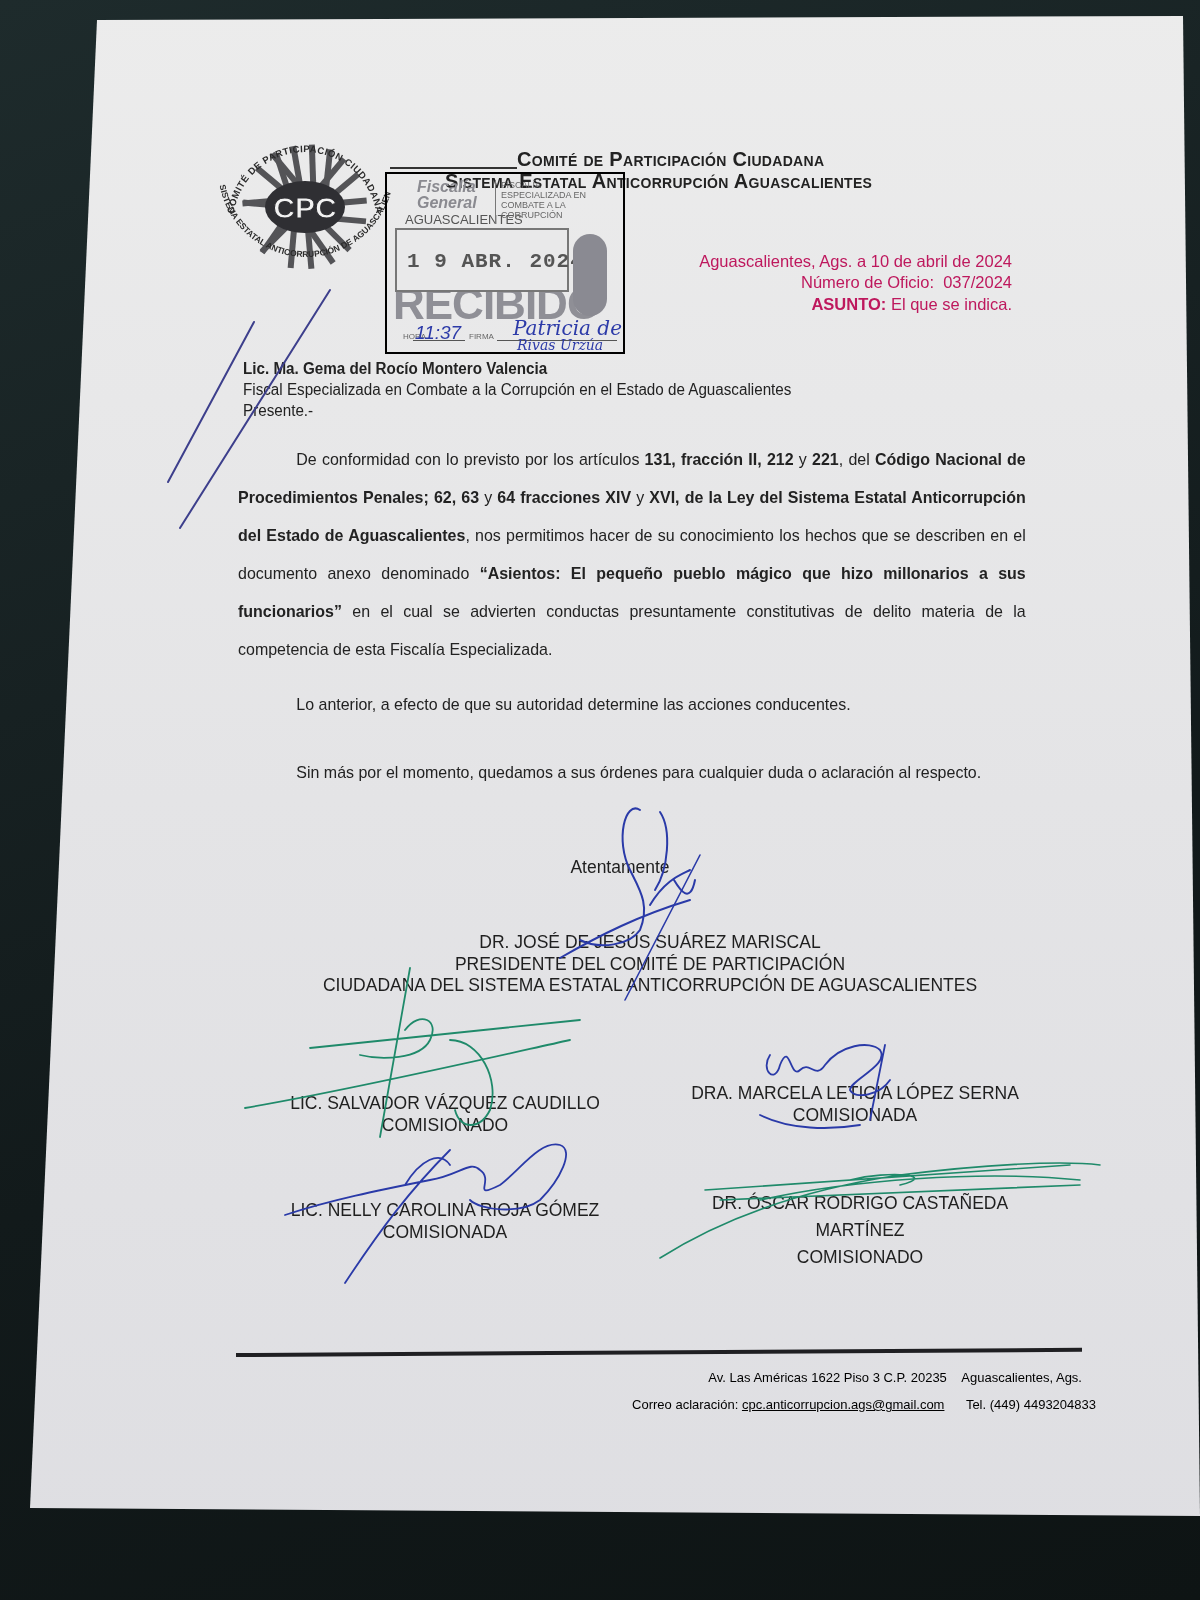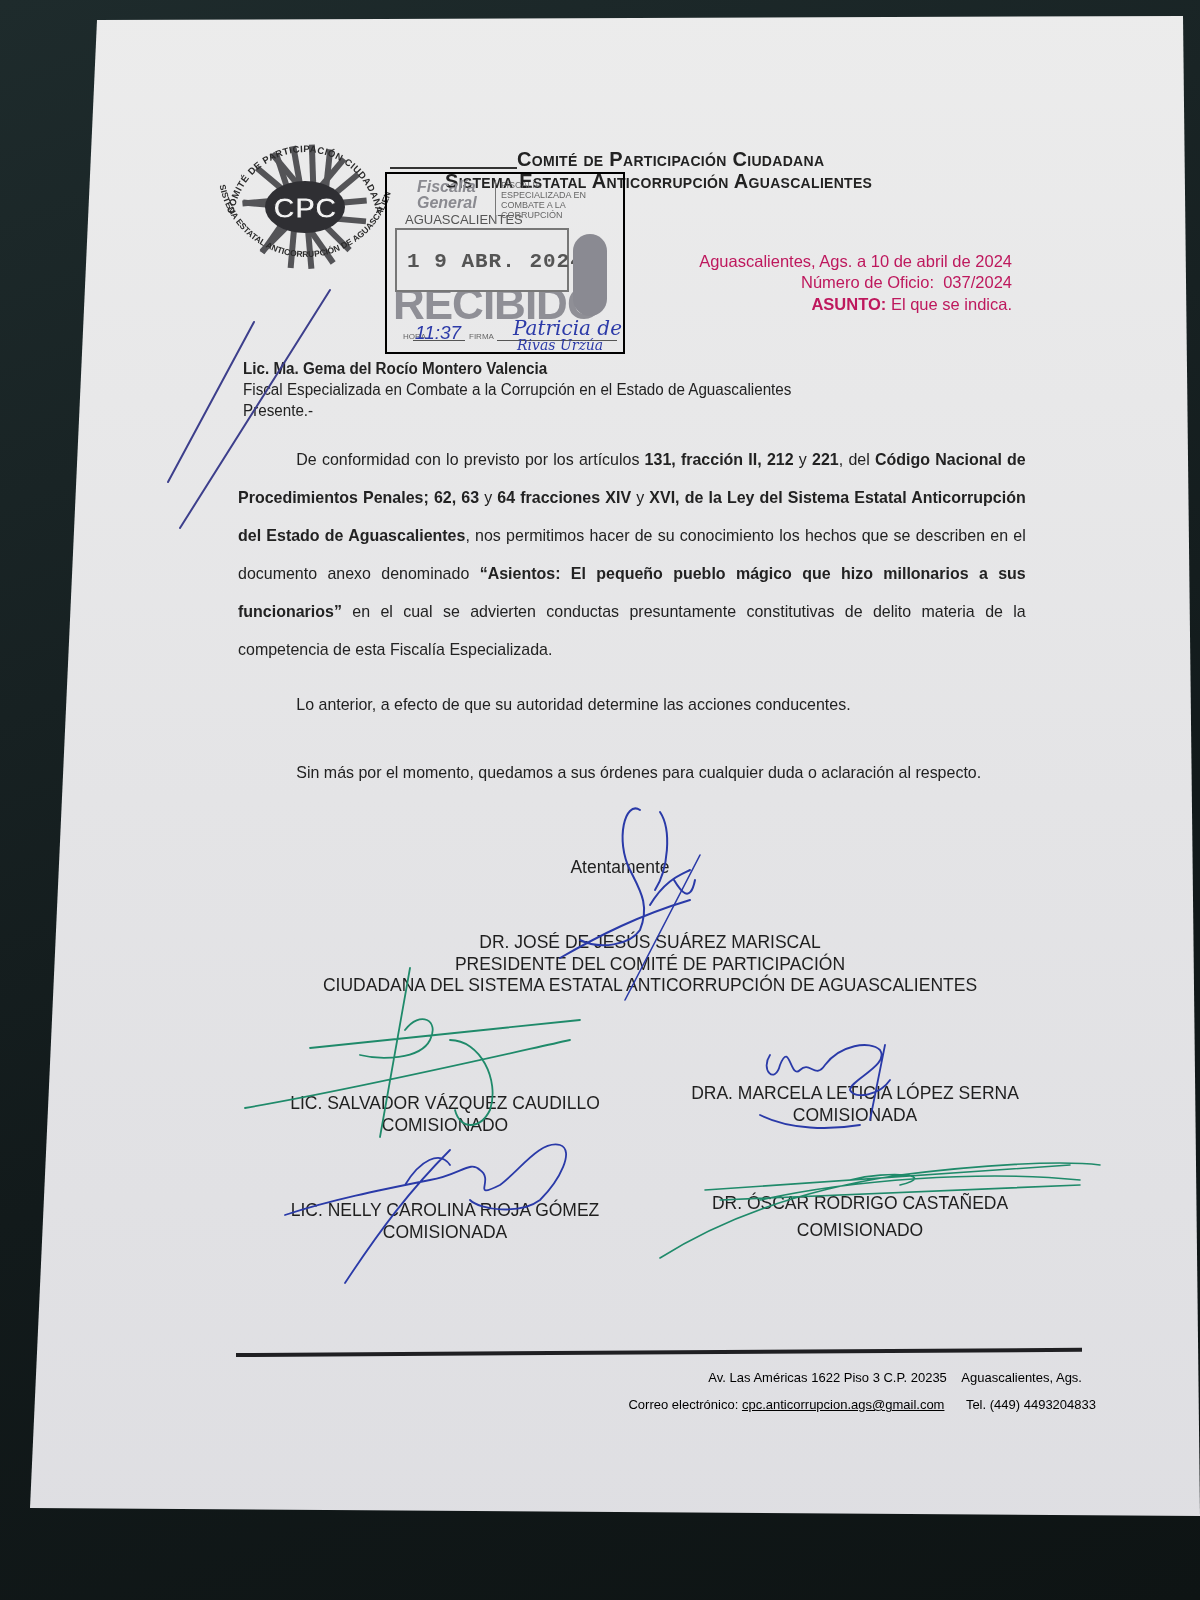--- a/index.html
+++ b/index.html
@@ -149,20 +149,21 @@
 <div class="abs sig-name" style="left:670px;top:1083px;width:370px;">
   <div>DRA. MARCELA LETICIA LÓPEZ SERNA</div>
   <div>COMISIONADA</div>
 </div>
 <div class="abs sig-name" style="left:240px;top:1200px;width:410px;">
   <div>LIC. NELLY CAROLINA RIOJA GÓMEZ</div>
   <div>COMISIONADA</div>
 </div>
 <div class="abs sig-name" style="left:680px;top:1190px;width:360px;line-height:27px;">
   <div>DR. ÓSCAR RODRIGO CASTAÑEDA</div>
+  <div>MARTÍNEZ</div>
   <div>COMISIONADO</div>
 </div>
 
 <svg class="abs" style="left:0;top:0;" width="1200" height="1600">
   <g fill="none" stroke-linecap="round" stroke-linejoin="round">
 
     <path d="M 254 322 L 168 482" stroke="#3d3f8c" stroke-width="2"></path>
     <path d="M 330 290 L 180 528" stroke="#3d3f8c" stroke-width="2"></path>
 
     <path d="M 640 810 C 625 800 615 840 630 870 C 640 890 650 905 640 930 C 630 945 600 950 580 940 M 660 812 C 672 830 668 870 655 890 M 650 905 C 665 880 680 875 690 870 M 674 880 C 680 890 690 905 695 880 M 560 958 C 600 935 640 915 690 900" stroke="#2a3aa8" stroke-width="2"></path>
@@ -176,16 +177,16 @@
 
     <path d="M 660 1258 C 720 1220 800 1190 900 1175 C 980 1165 1060 1160 1100 1165 M 705 1190 L 1070 1165 M 760 1200 C 850 1180 980 1170 1080 1180 M 720 1200 C 830 1195 950 1190 1080 1185 M 850 1180 C 890 1170 940 1175 900 1185" stroke="#1f8a6a" stroke-width="1.6"></path>
   </g>
 </svg>
 
 <div class="abs footer-rule"></div>
 <div class="abs footer" style="top:1370px;">
   <span>Av. Las Américas 1622 Piso 3 C.P. 20235</span>&nbsp;&nbsp;&nbsp;&nbsp;<span>Aguascalientes, Ags.</span>
 </div>
 <div class="abs footer" style="top:1397px;left:250px;">
-  <span>Correo electrónico:</span>
+  <span>Correo aclaración:</span>
   <u>cpc.anticorrupcion.ags@gmail.com</u>&nbsp;&nbsp;&nbsp;&nbsp;&nbsp;
   <span>Tel. (449) 4493204833</span>
 </div>
 
 </body></html>

